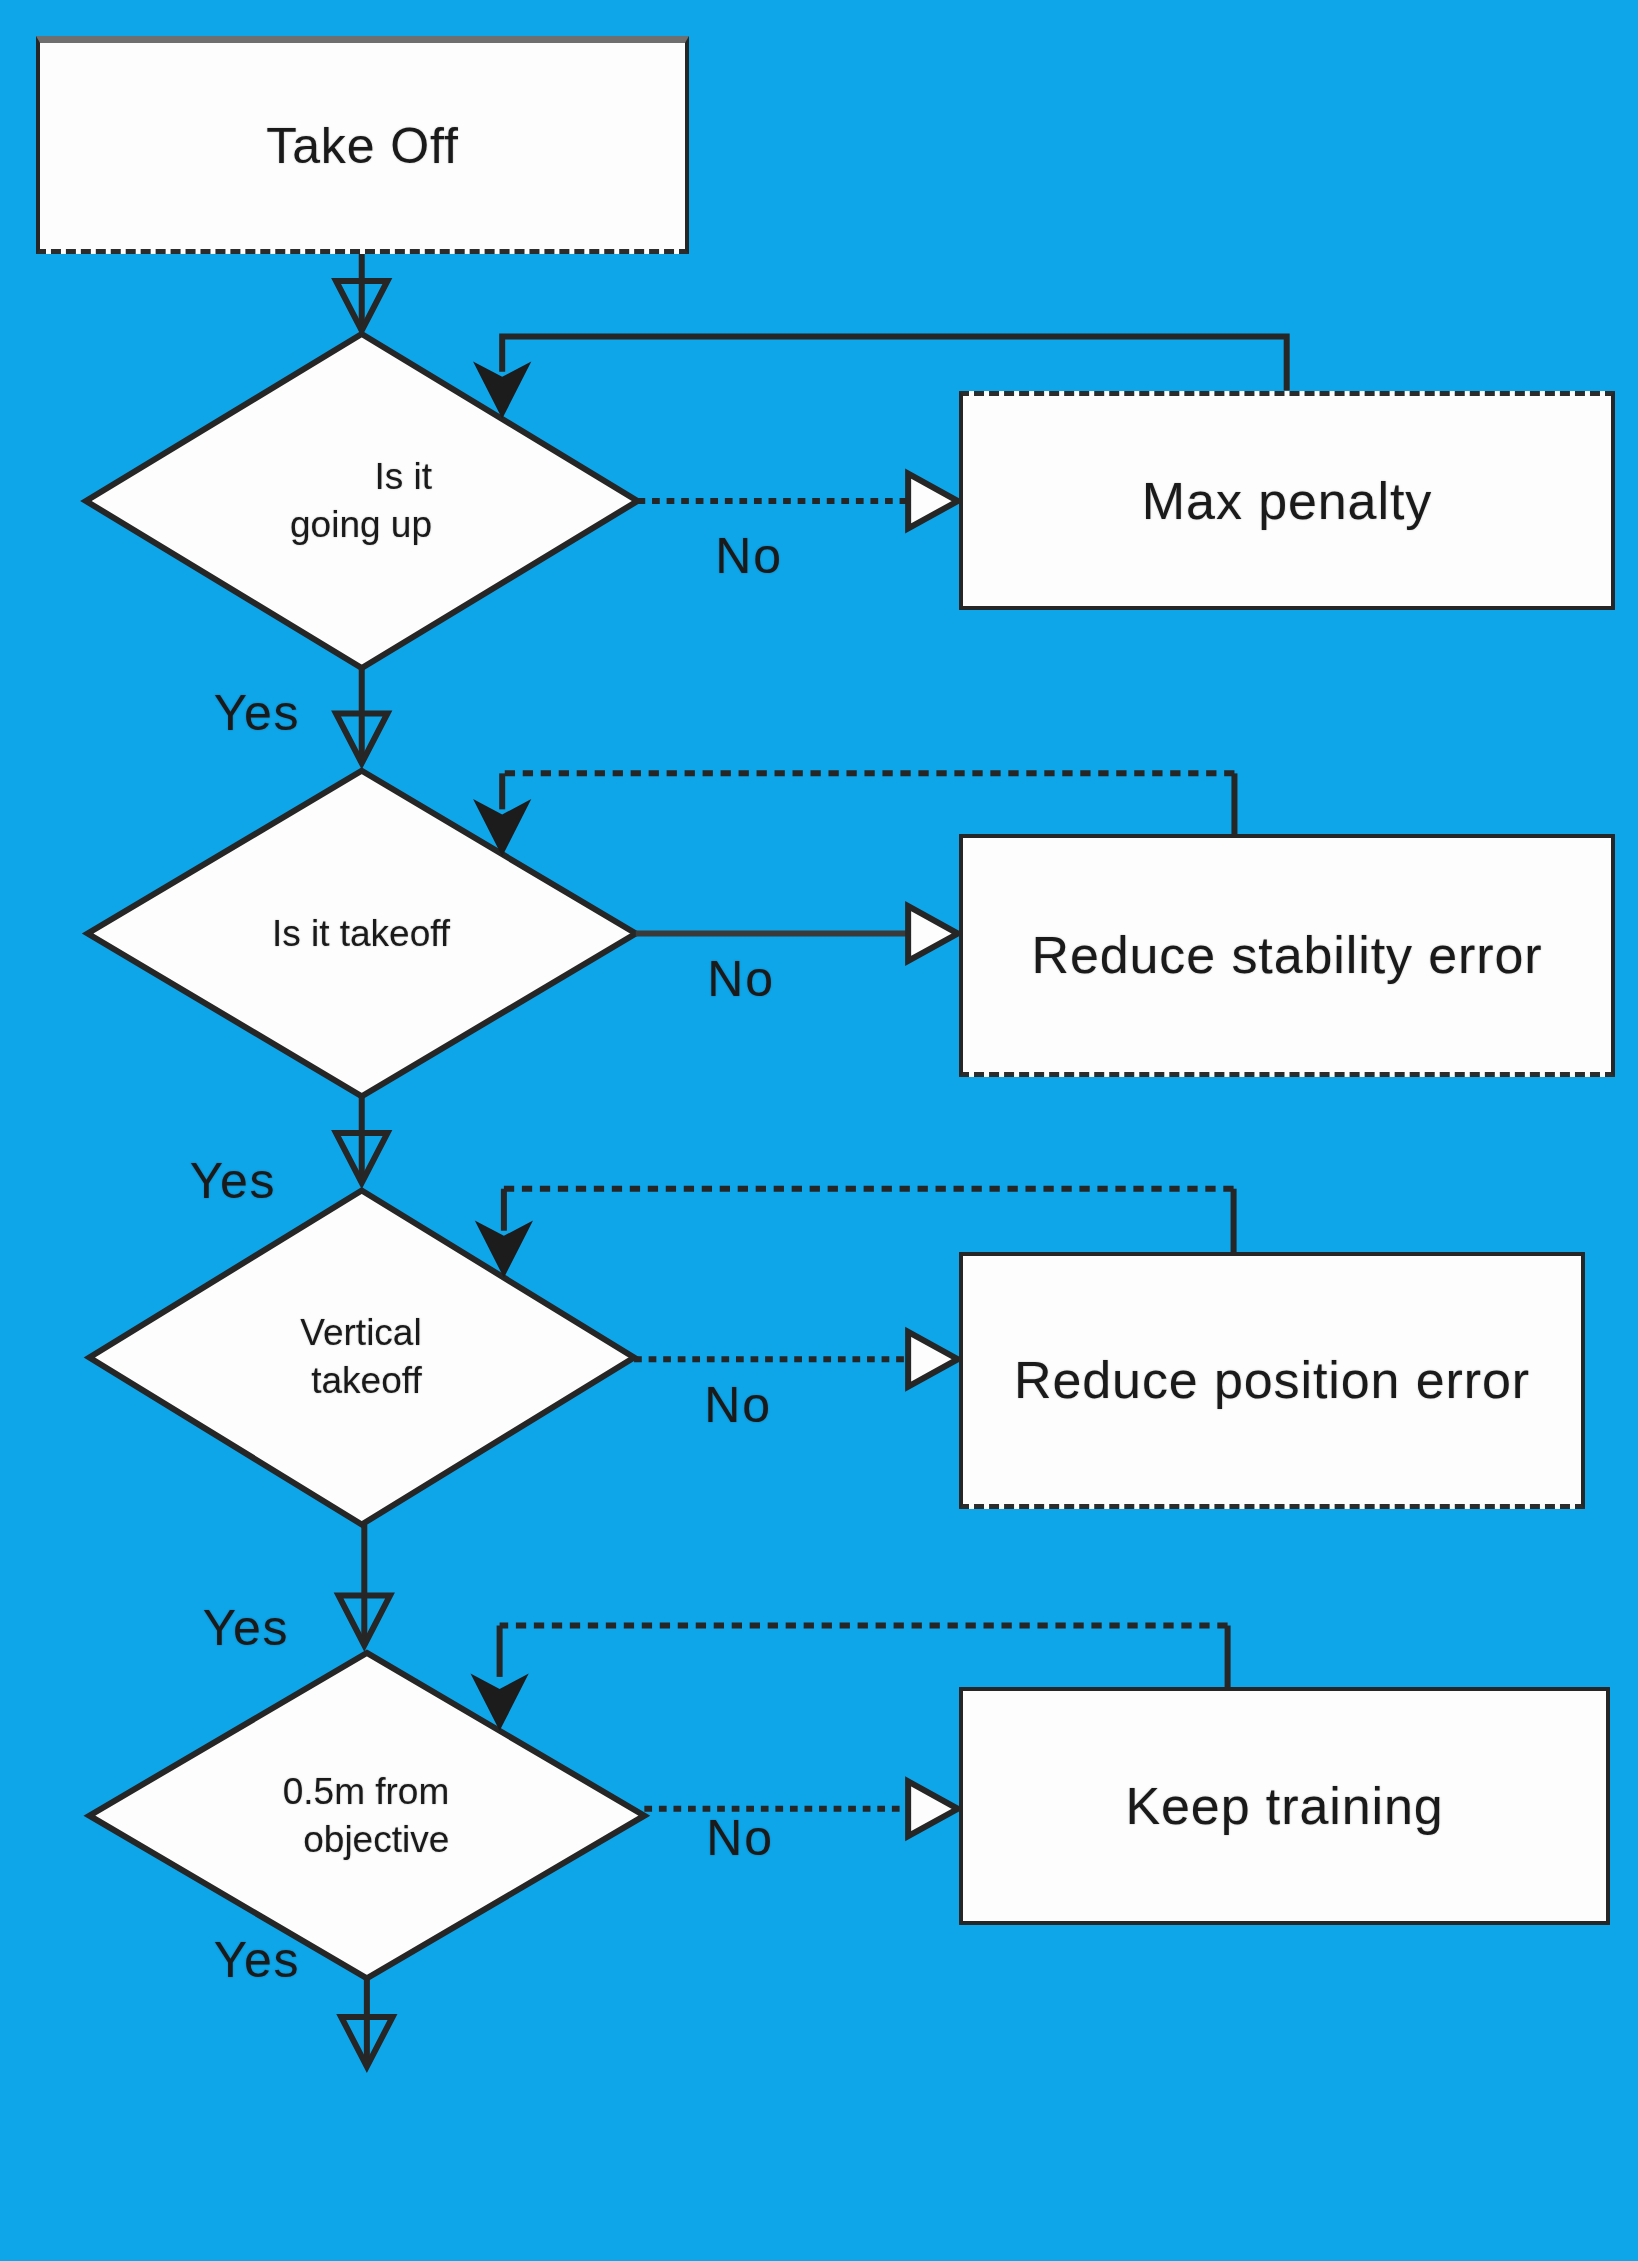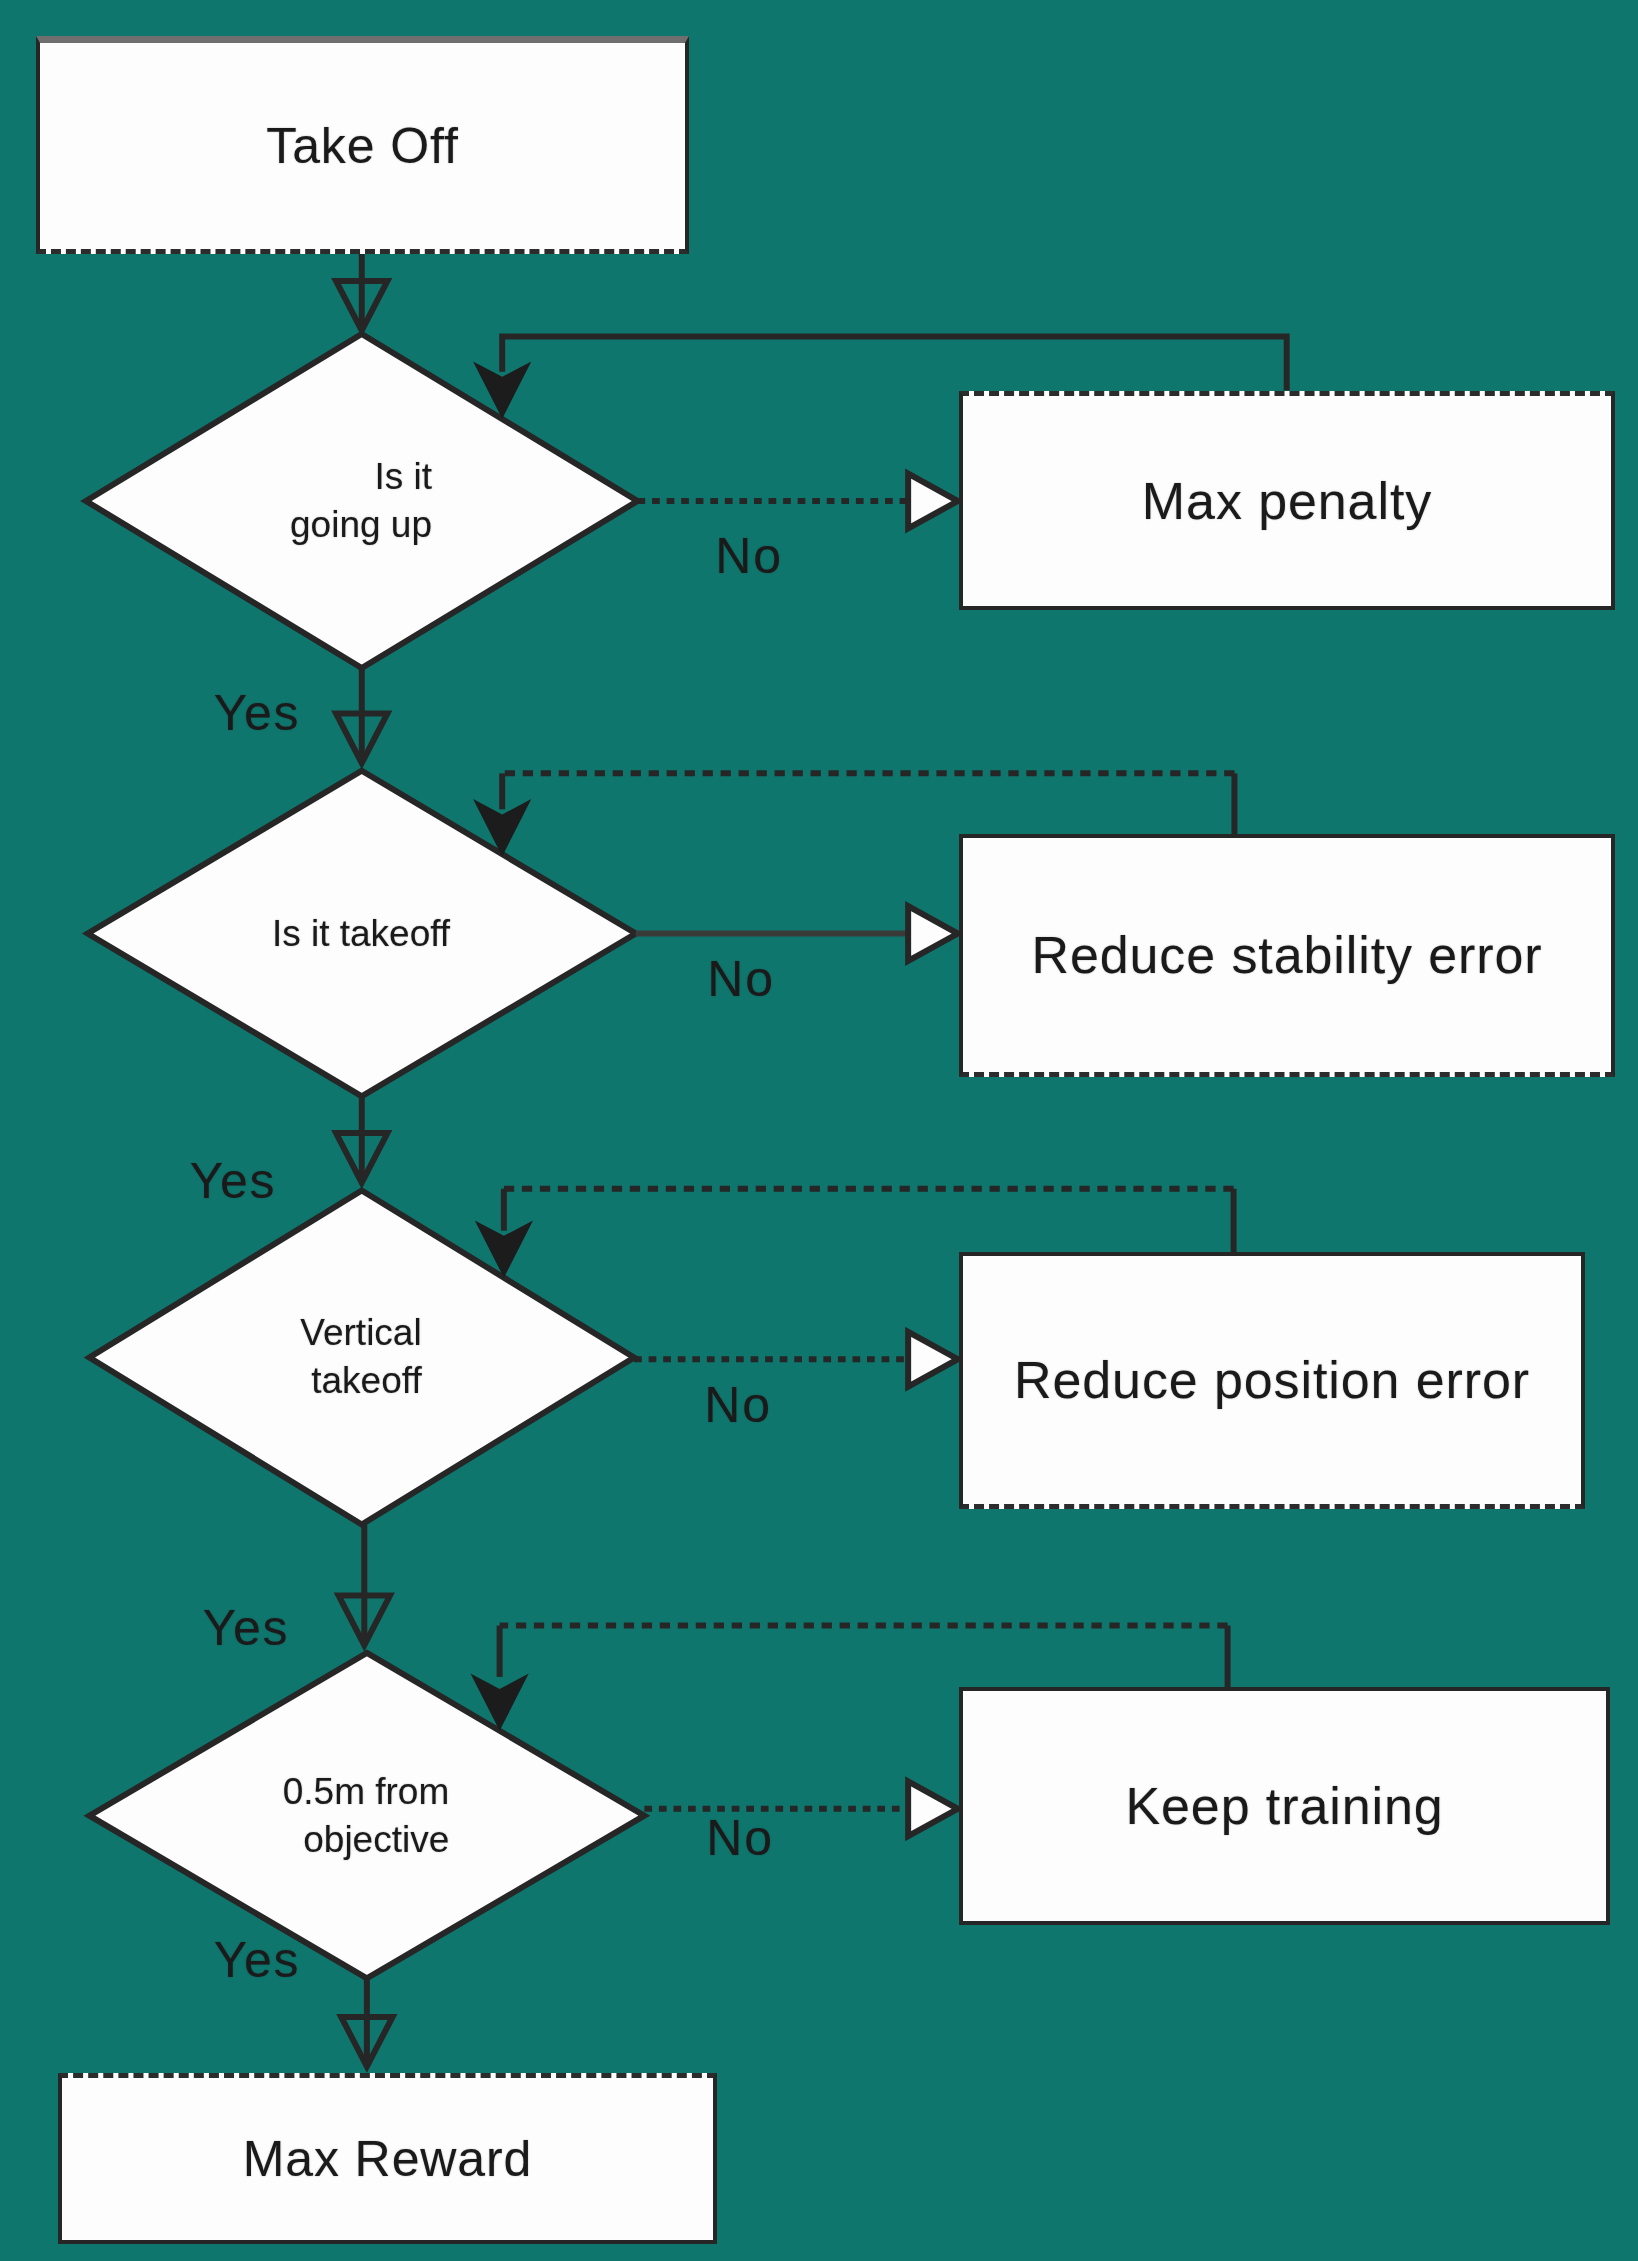--- a/index.html
+++ b/index.html
@@ -1,19 +1,19 @@
 <!DOCTYPE html>
 <html style="font-size:13.7px"><head>
 <meta charset="utf-8">
 <style>
   html,body{margin:0;padding:0;background:#e8e8e8;}
   #canvas{
     position:relative;
     width:1639px;height:2261px;
-    background:#0f766e;
+    background:#0ea5e9;
     font-family:"Liberation Sans", sans-serif;
     color:#1a1a1a;
     overflow:hidden;
   }
   #wires{position:absolute;left:0;top:0;width:100%;height:100%;}
   .box{
     position:absolute;
     box-sizing:border-box;
     background:#fdfdfd;
     border:4.3px solid #262626;
@@ -116,23 +116,20 @@
   </div>
 
   <div class="box dashed-bottom" style="left:959px;top:1252px;width:626px;height:257px;">
     <span>Reduce position error</span>
   </div>
 
   <div class="box" style="left:959px;top:1687px;width:651px;height:238px;">
     <span>Keep training</span>
   </div>
 
-  <div class="box dashed-top" style="left:58px;top:2073px;width:659px;height:171px;font-size:50px;">
-    <span>Max Reward</span>
-  </div>
 
   <div class="qlabel" style="left:147px;top:407px;width:428px;height:188px;">Is it
 going up</div>
   <div class="qlabel" style="left:104px;top:887px;width:514px;height:94px;">Is it takeoff</div>
   <div class="qlabel" style="left:147px;top:1263px;width:428px;height:188px;">Vertical
 takeoff</div>
   <div class="qlabel" style="left:152px;top:1722px;width:428px;height:188px;">0.5m from
 objective</div>
 
   <div class="branch-label" style="left:184px;top:685px;width:146px;height:55px;">Yes</div>

